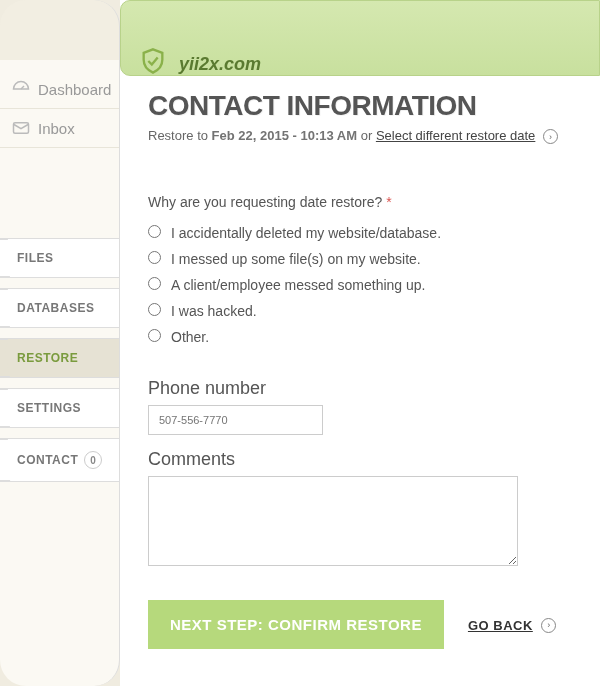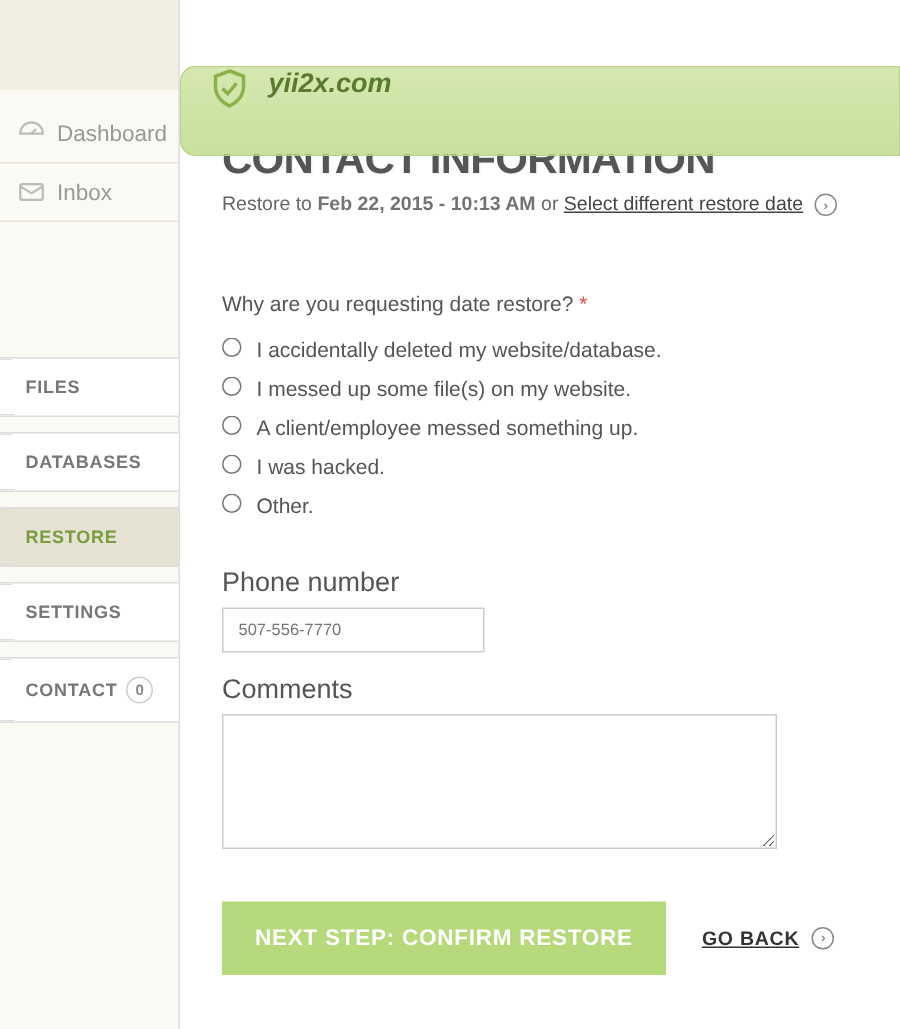--- a/index.html
+++ b/index.html
@@ -14,35 +14,35 @@
 .page {
   display: flex;
   height: 100%;
 }
 .left-col {
   width: 120px;
   flex-shrink: 0;
   background: linear-gradient(180deg, #f2eee2 0%, #f2eee2 60px, #fbf9f3 60px, #fbf9f3 100%);
   border-right: 1px solid #ddd;
   padding-top: 70px;
+  border-radius: 26px;
 }
 .top-bar {
   position: absolute;
   left: 120px;
   right: 0;
   top: 0;
-  height: 60px;
+  height: 76px;
   background: linear-gradient(180deg, #d5e8b0 0%, #c8e09e 100%);
   border: 1px solid #b8d28a;
   border-radius: 10px 0 0 10px;
   display: flex;
-  align-items: flex-start;
+  align-items: flex-end;
   padding-left: 18px;
   gap: 12px;
-  margin-top: 44px;
 }
 .shield-icon svg { display: block; }
 .site-name {
   font-style: italic;
   color: #5a7a30;
   font-size: 18px;
   font-weight: 600;
 }
 .nav-primary {
   list-style: none;

